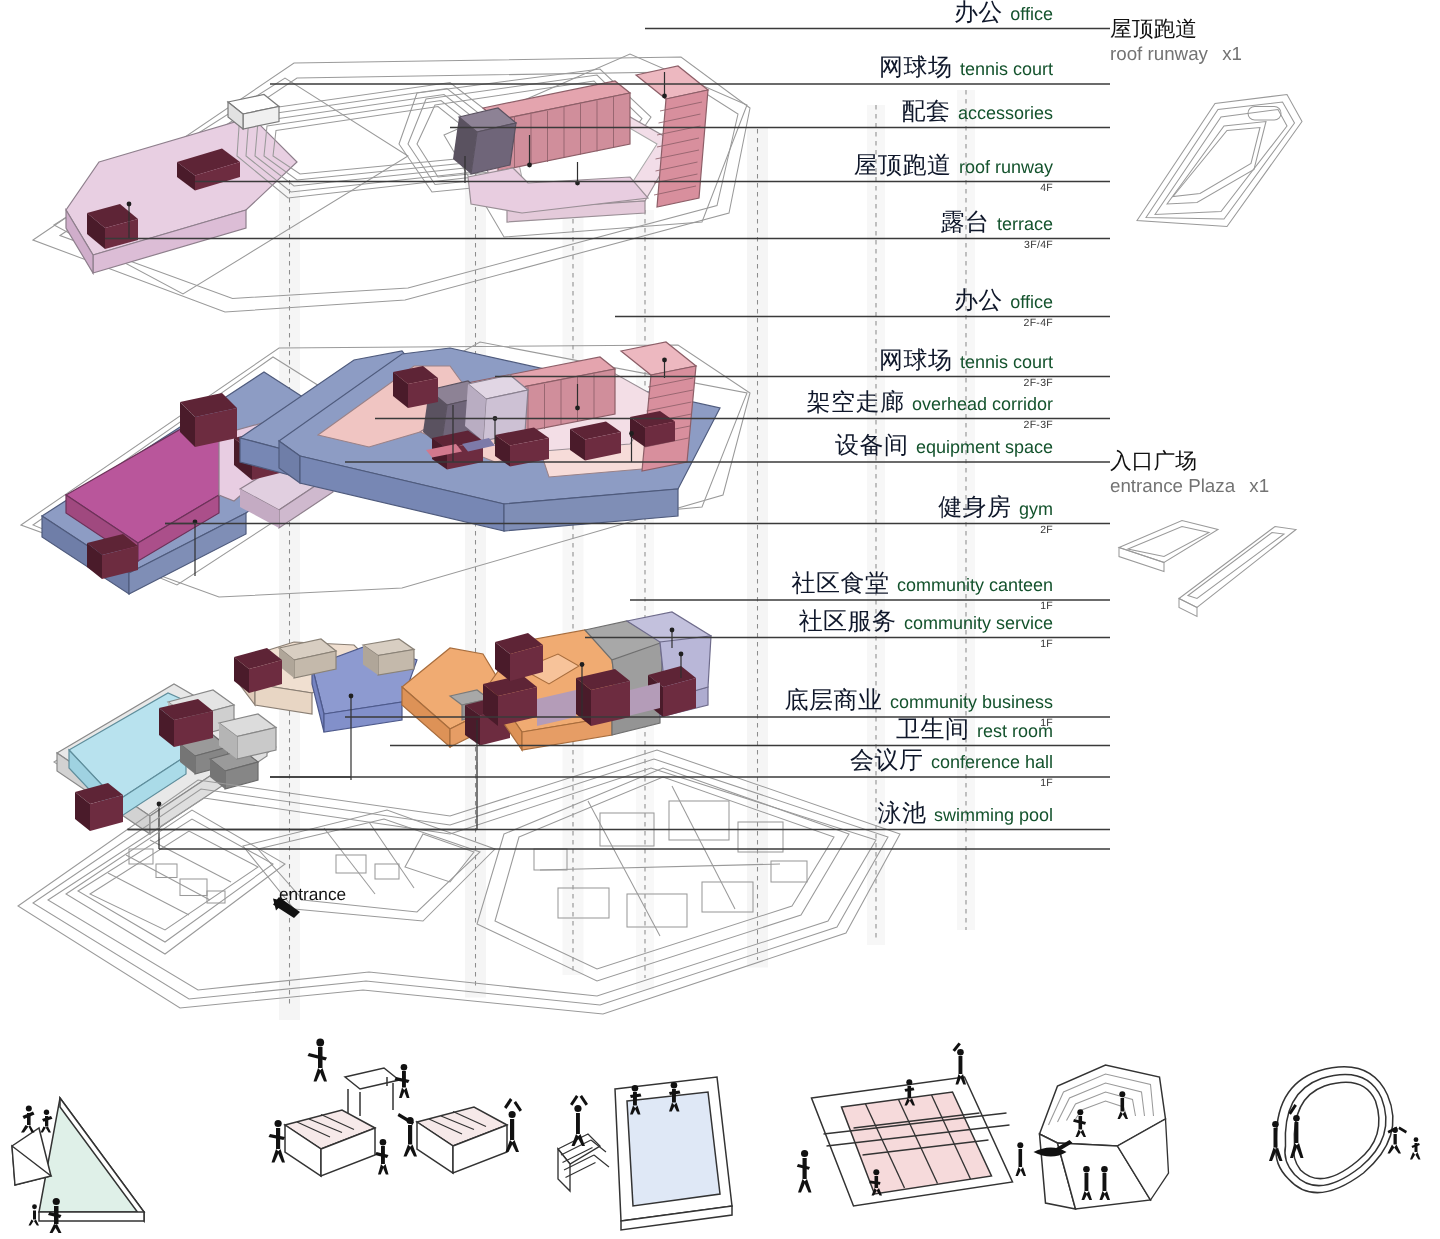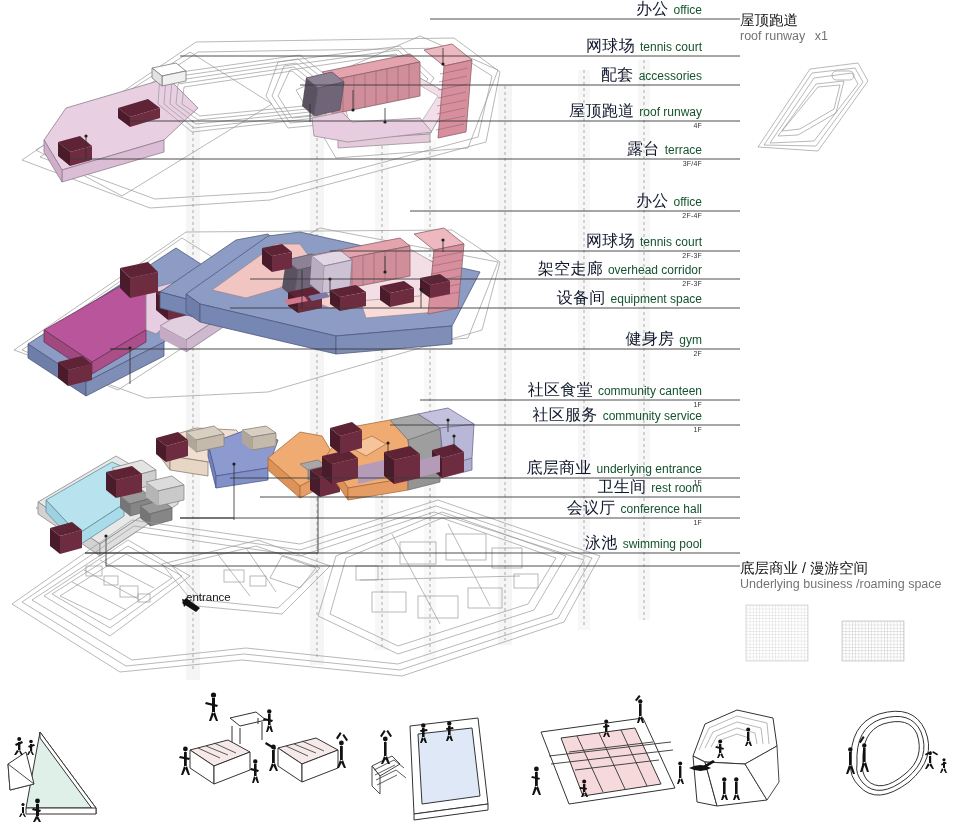--- a/index.html
+++ b/index.html
@@ -479,21 +479,21 @@
       </div>
       <div class="label-row" style="top: 400px;">
         <div class="label-text"><span class="lbl-cn">社区食堂</span><span class="lbl-en">community canteen</span></div>
         <div class="lbl-fl">1F</div>
       </div>
       <div class="label-row" style="top: 425px;">
         <div class="label-text"><span class="lbl-cn">社区服务</span><span class="lbl-en">community service</span></div>
         <div class="lbl-fl">1F</div>
       </div>
       <div class="label-row" style="top: 478px;">
-        <div class="label-text"><span class="lbl-cn">底层商业</span><span class="lbl-en">underlying entrance</span></div>
+        <div class="label-text"><span class="lbl-cn">底层商业</span><span class="lbl-en">community business</span></div>
         <div class="lbl-fl">1F</div>
       </div>
       <div class="label-row" style="top: 497px;">
         <div class="label-text"><span class="lbl-cn">卫生间</span><span class="lbl-en">rest room</span></div>
       </div>
       <div class="label-row" style="top: 518px;">
         <div class="label-text"><span class="lbl-cn">会议厅</span><span class="lbl-en">conference hall</span></div>
         <div class="lbl-fl">1F</div>
       </div>
       <div class="label-row" style="top: 553px;">
@@ -519,40 +519,41 @@
             <path d="M30 92 L74 27 L112 22 L118 33 L74 90 Z"></path>
             <path d="M38 85 L76 33 L104 30 L96 62 L58 84 Z"></path>
             <path d="M42 80 L78 36 L100 34 L94 58 L60 78 Z"></path>
             <rect x="92" y="20" width="22" height="9" rx="4.5"></rect>
           </g>
         </svg>
       </div>
     </div>
 
 
-
-
-    <div class="leg-block" style="top:560px;">
-      <div class="leg-cn">底层商业 / 漫游空间</div>
-      <div class="leg-en">Underlying business /roaming space</div>
+    <div class="leg-block" style="top:300px;">
+      <div class="leg-cn">入口广场</div>
+      <div class="leg-en">
+        <span>entrance Plaza</span>
+        <span style="margin-left:6px;">x1</span>
+      </div>
       <div class="leg-art">
-        <svg width="200" height="70" viewBox="0 0 200 70">
-          <defs>
-            <pattern id="mesh2" width="3.2" height="3.2" patternUnits="userSpaceOnUse">
-              <path d="M0 0 H3.2 M0 0 V3.2" stroke="#c4c4c4" stroke-width=".55" fill="none"></path>
-            </pattern>
-            <pattern id="mesh3" width="3.2" height="3.2" patternUnits="userSpaceOnUse">
-              <path d="M0 0 H3.2 M0 0 V3.2" stroke="#b5b5b5" stroke-width=".6" fill="none"></path>
-            </pattern>
-          </defs>
-          <rect x="6" y="6" width="62" height="56" fill="url(#mesh2)" stroke="#cfcfcf" stroke-width=".7"></rect>
-          <rect x="102" y="22" width="62" height="40" fill="url(#mesh3)" stroke="#c2c2c2" stroke-width=".7"></rect>
+        <svg width="160" height="90" viewBox="0 0 160 90">
+          <g class="hair">
+            <path d="M6 26 L48 8 L72 14 L36 36 Z"></path>
+            <path d="M12 27 L48 12 L66 16 L36 32 Z"></path>
+            <path d="M6 26 L36 36 L36 42 L6 32 Z"></path>
+            <path d="M46 60 L110 12 L124 14 L58 66 Z"></path>
+            <path d="M46 60 L58 66 L58 72 L46 66 Z"></path>
+            <path d="M52 58 L108 16 L116 17 L58 60 Z"></path>
+          </g>
         </svg>
       </div>
     </div>
+
+
   </div>
 
   <div id="vignettes">
 
     <div class="vig" style="left:0;width:170px;">
       <svg width="170" height="136" viewBox="0 0 170 136">
         <path d="M40 42 L96 118 L26 118 Z" fill="#dff0e8" stroke="#333" stroke-width="1"></path>
         <path d="M40 42 L96 118 L96 124 L40 48 Z" fill="#fff" stroke="#333" stroke-width="1"></path>
         <path d="M26 118 L96 118 L96 124 L26 124 Z" fill="#fff" stroke="#333" stroke-width="1"></path>
         <path d="M8 74 L26 62 L34 94 L10 100 Z" fill="#fff" stroke="#333" stroke-width="1"></path>

